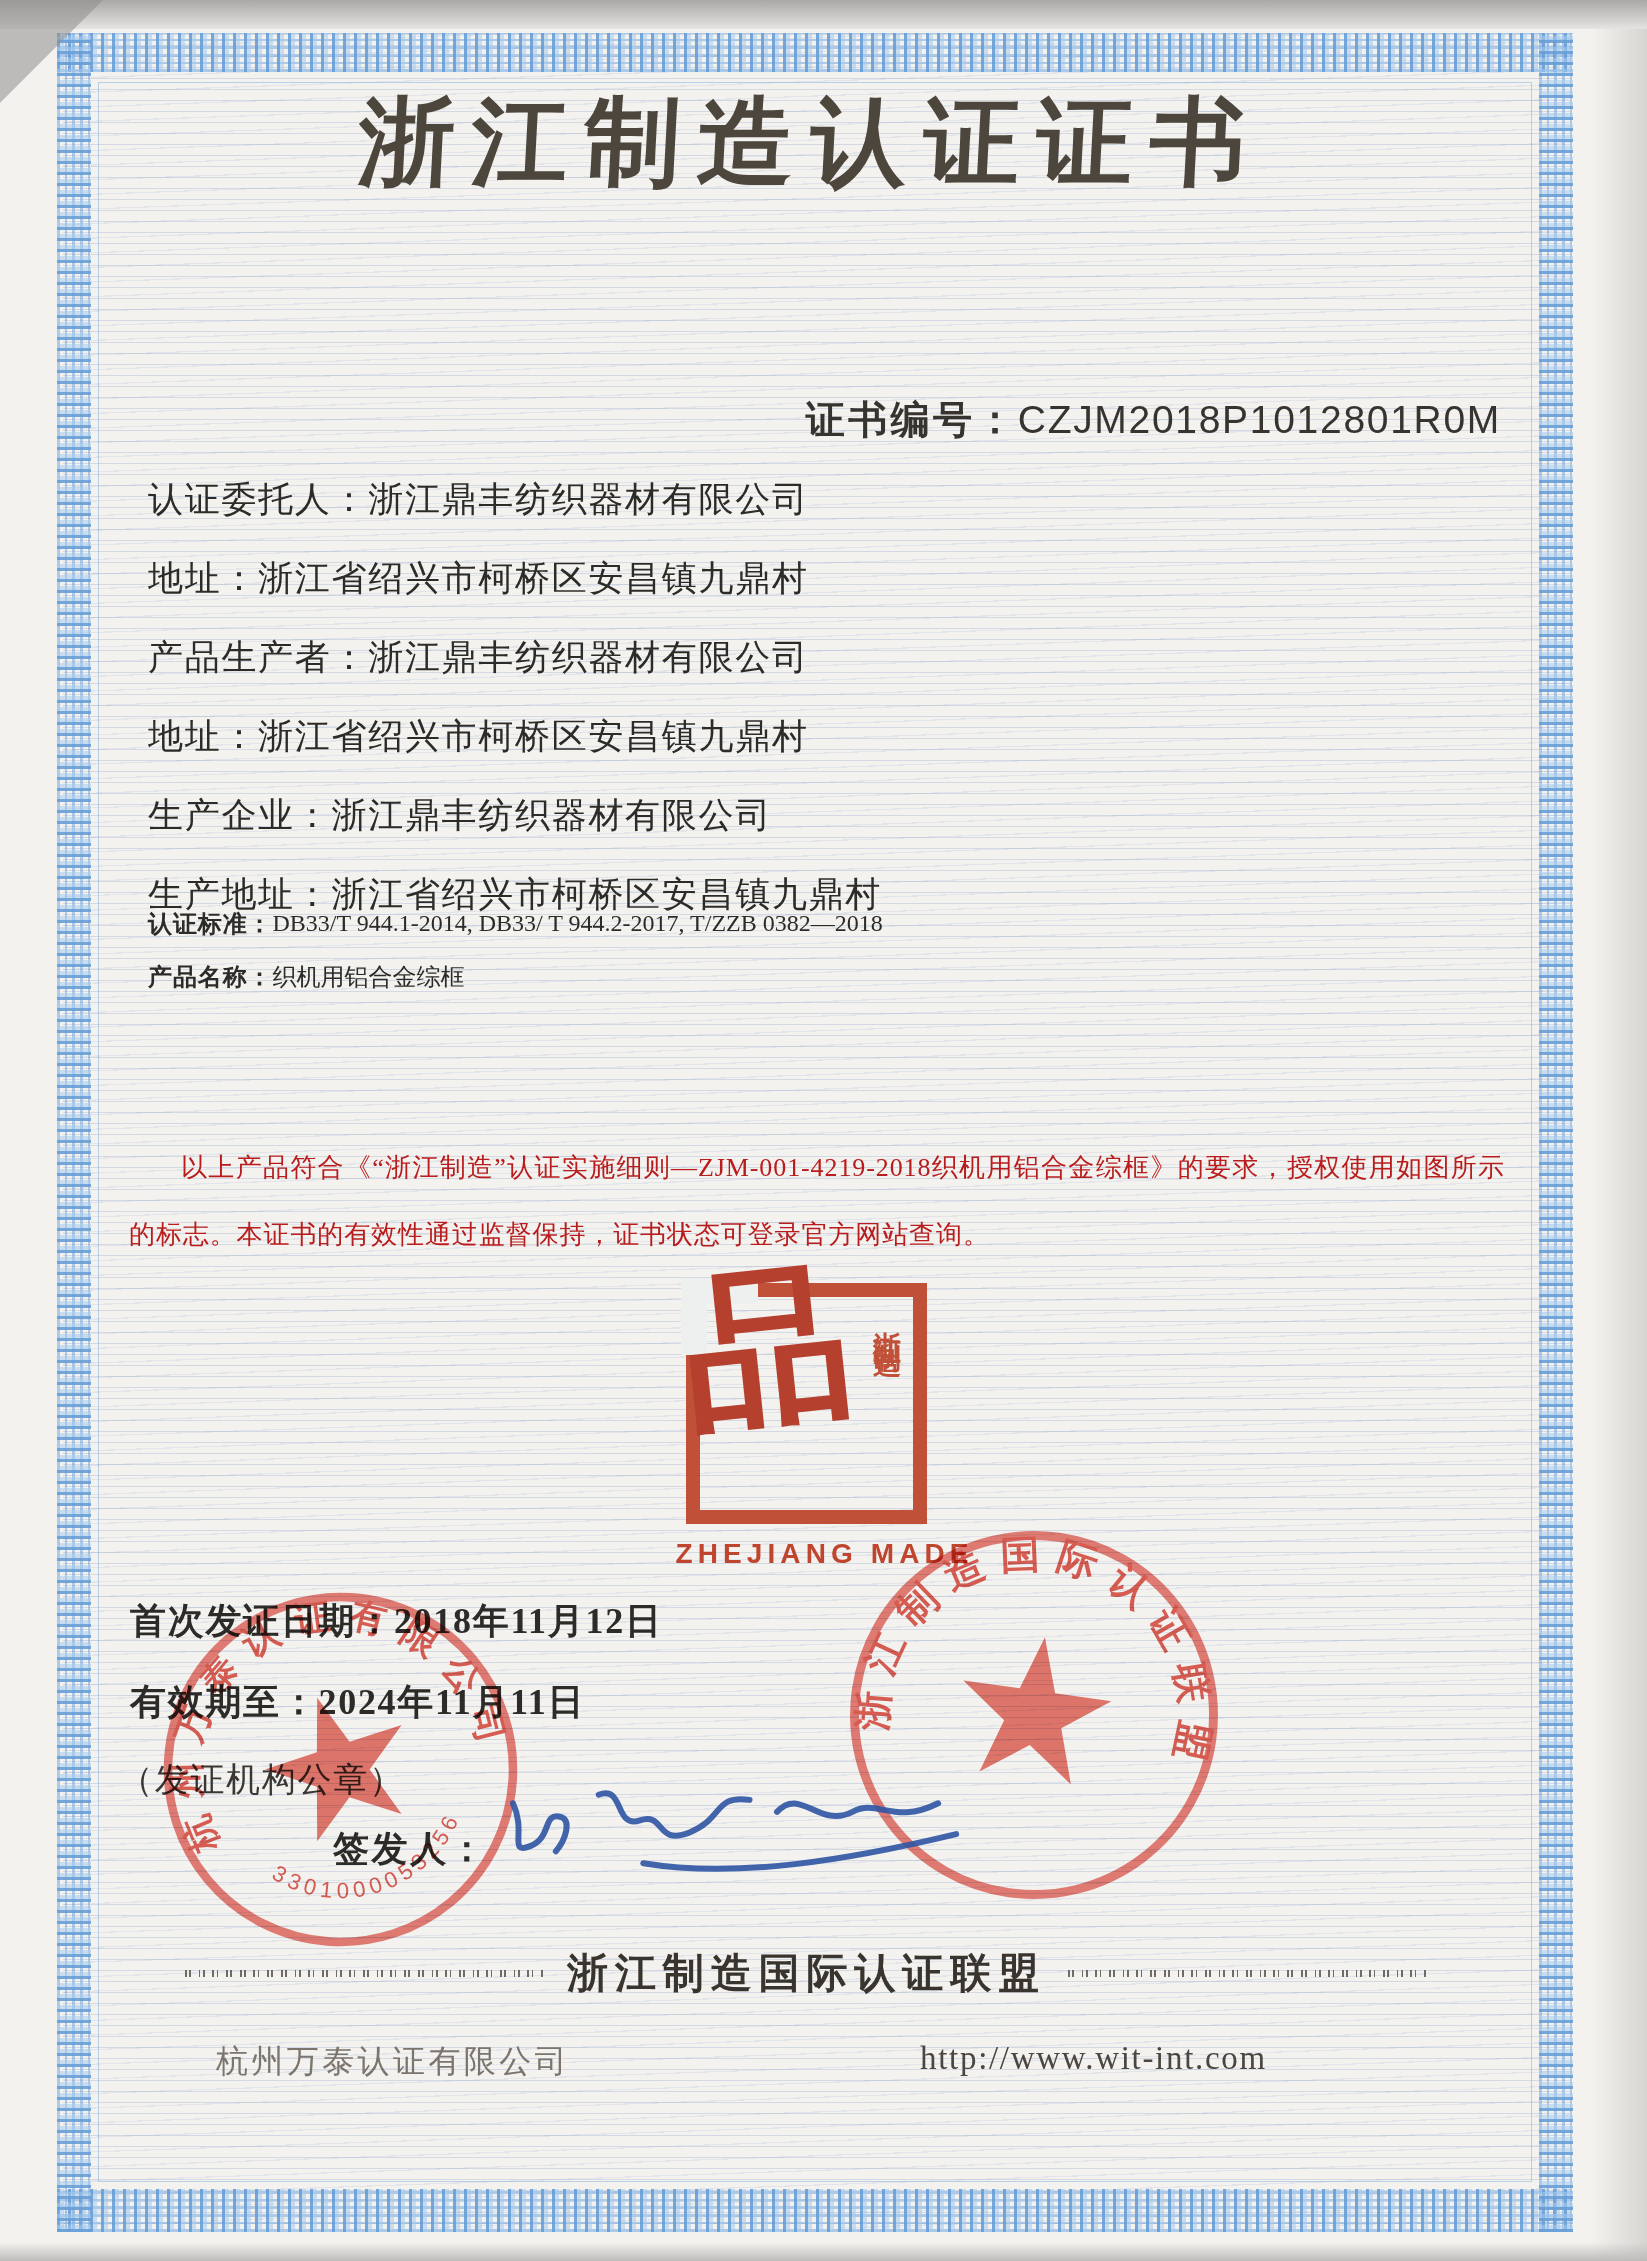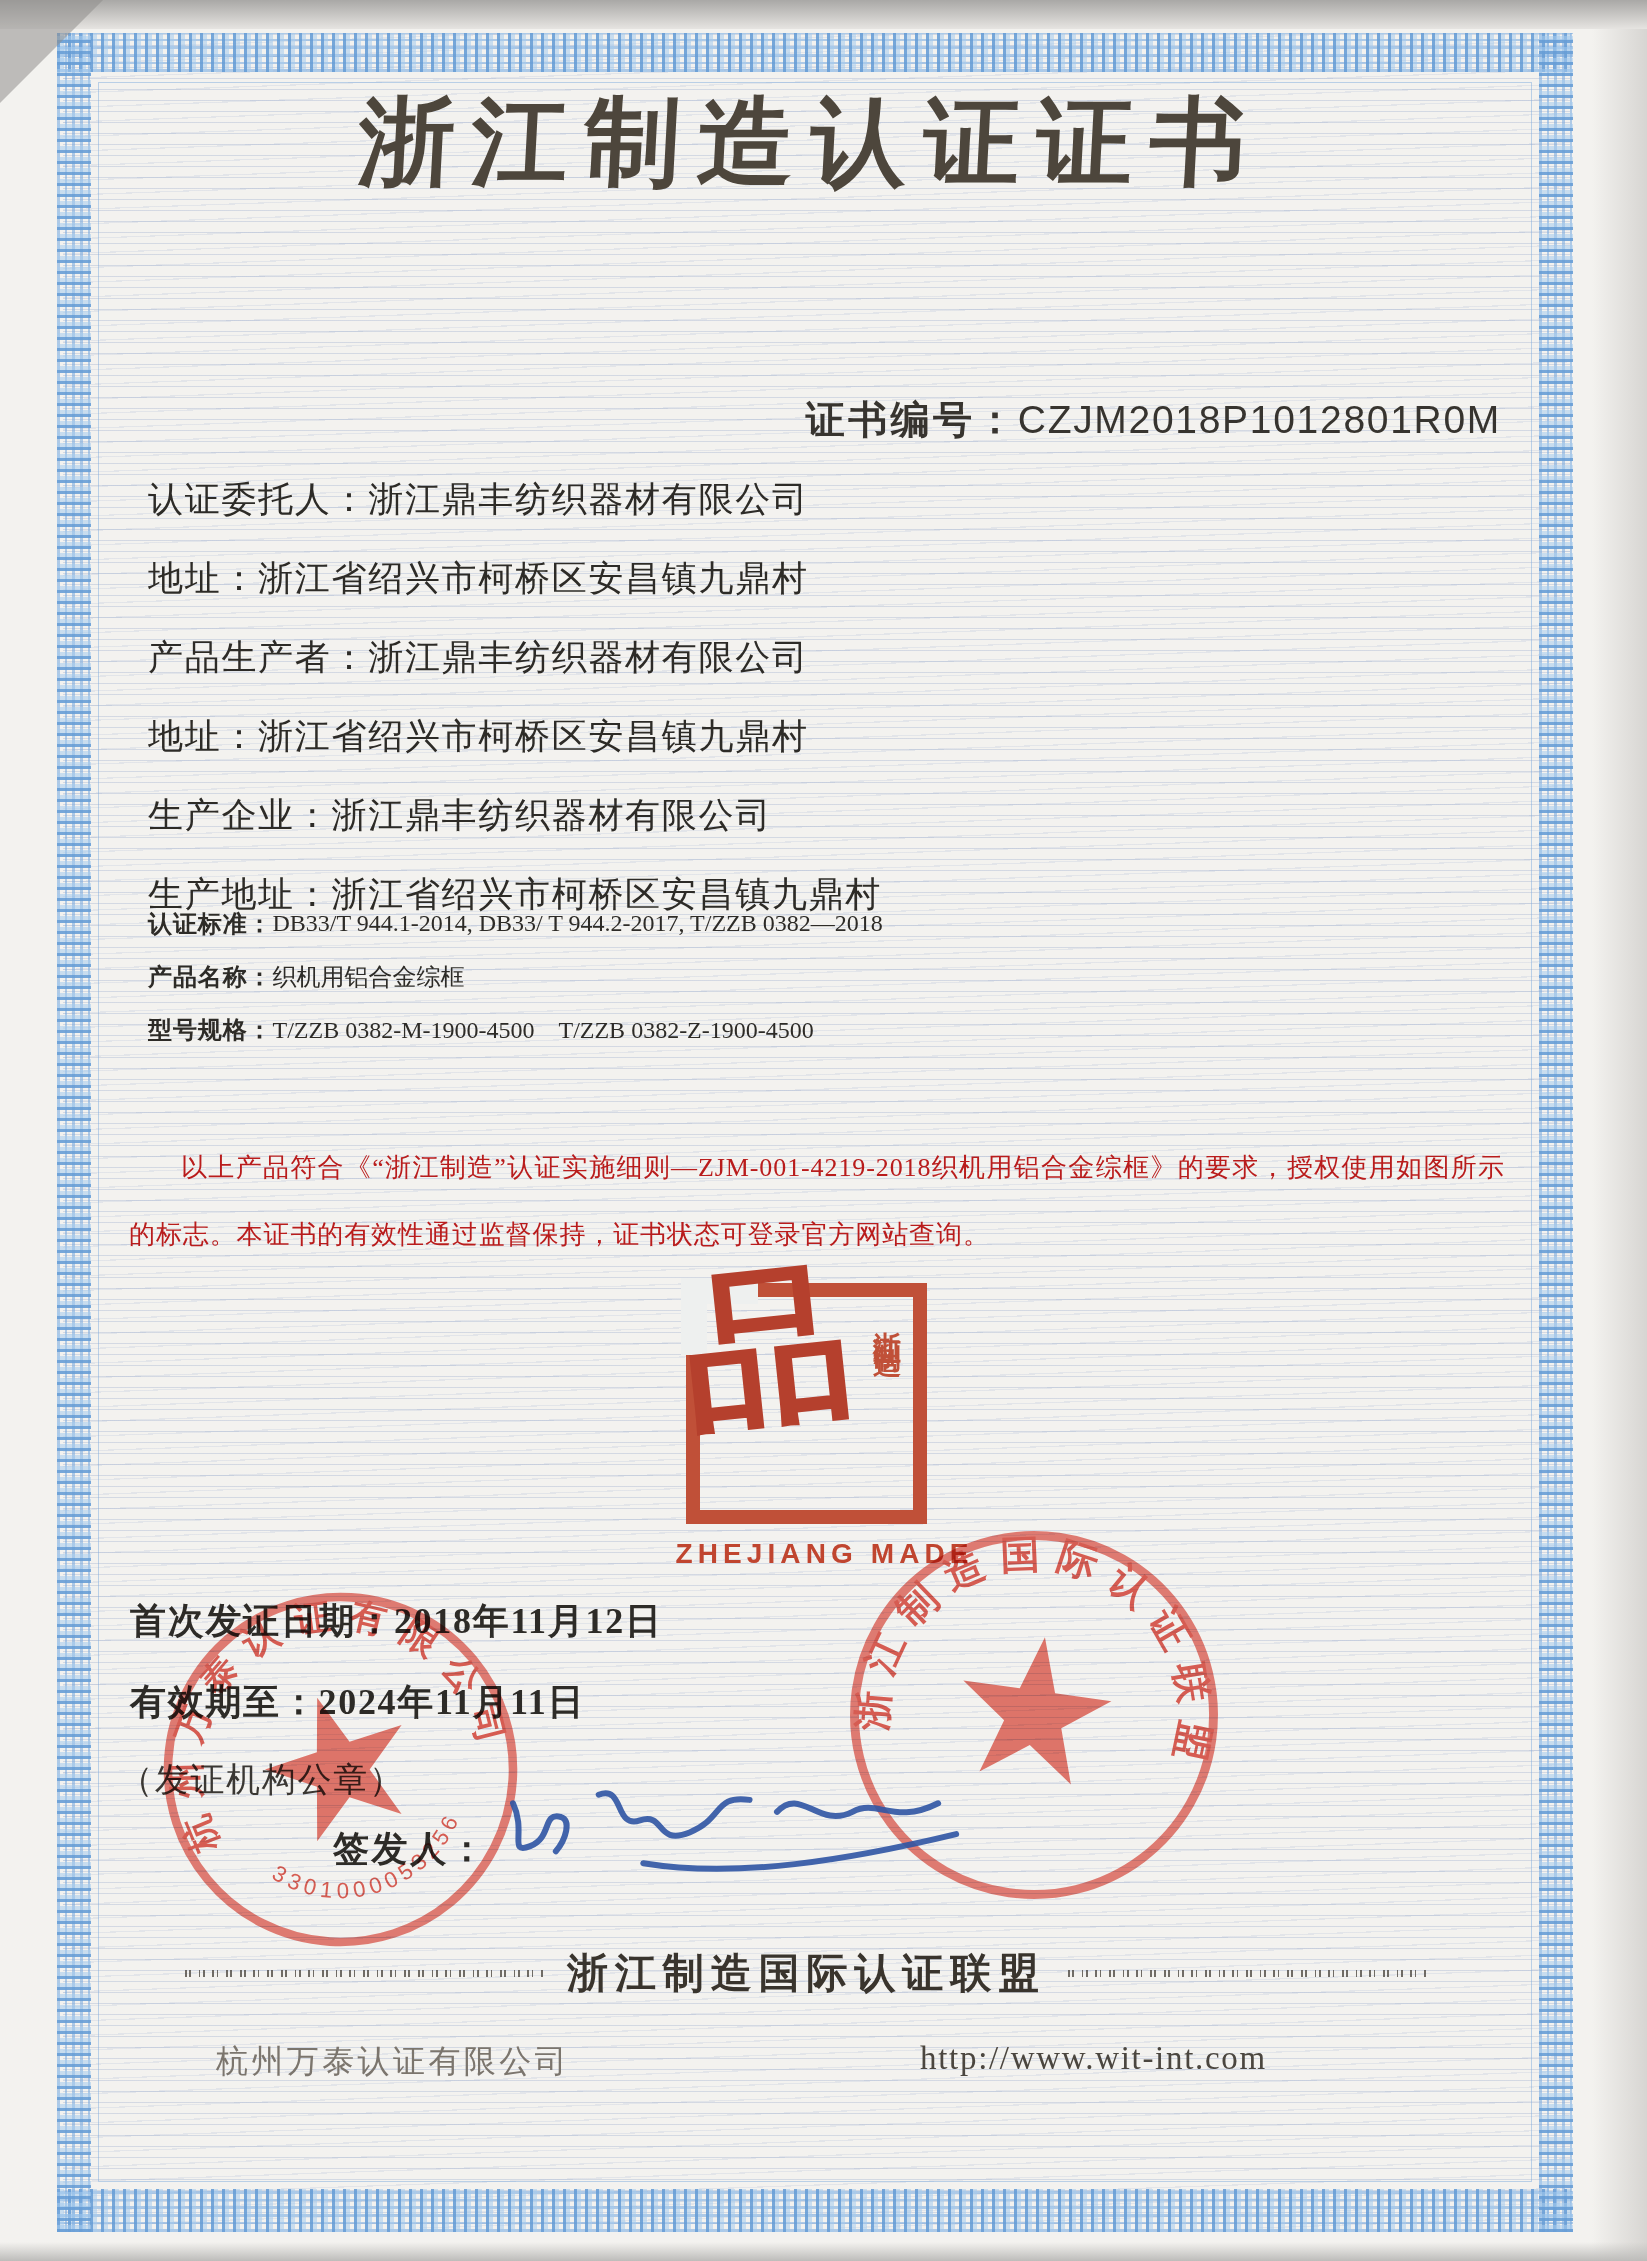--- a/index.html
+++ b/index.html
@@ -125,24 +125,20 @@
   </div>
 
   <div class="details">
     <div class="detail-line">
       <span class="lbl">认证标准：</span>
         <span>DB33/T 944.1-2014, DB33/ T 944.2-2017, T/ZZB 0382—2018</span>
     </div>
     <div class="detail-line">
       <span class="lbl">产品名称：</span>
         <span>织机用铝合金综框</span>
-    </div>
-    <div class="detail-line">
-      <span class="lbl">型号规格：</span>
-        <span>T/ZZB 0382-M-1900-4500　T/ZZB 0382-Z-1900-4500</span>
     </div>
   </div>
 
   <div class="para">以上产品符合《“浙江制造”认证实施细则—ZJM-001-4219-2018织机用铝合金综框》的要求，授权使用如图所示的标志。本证书的有效性通过监督保持，证书状态可登录官方网站查询。</div>
 
   <div class="logo">
     <div class="logo-square">
       <div class="logo-gap"></div>
       <div class="logo-gap2"></div>
       <div class="logo-mark">品</div>

